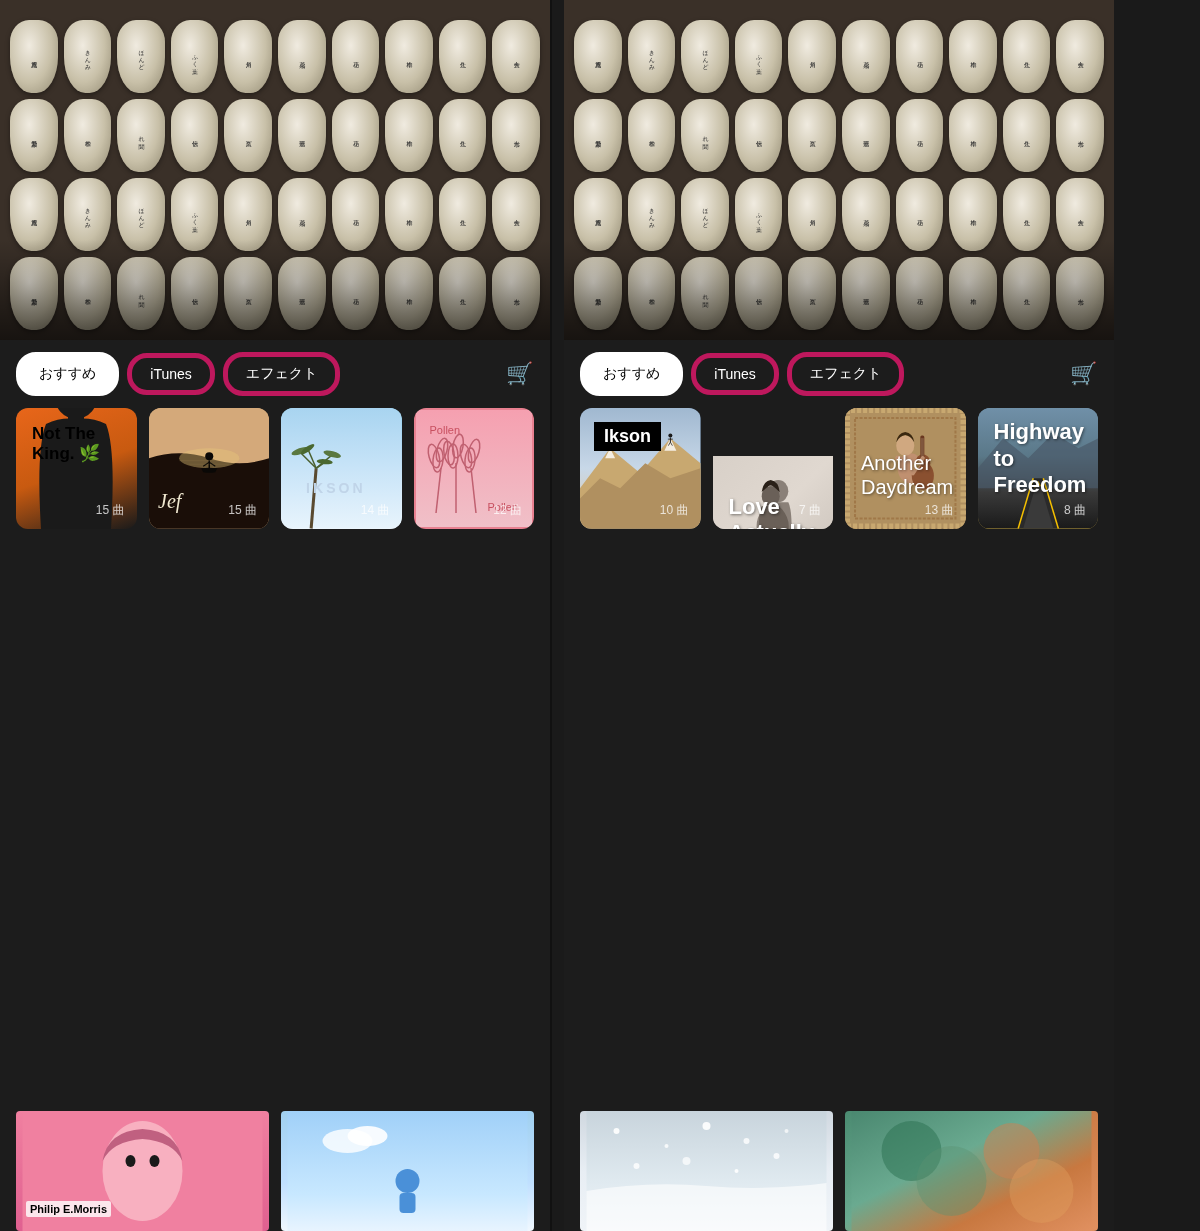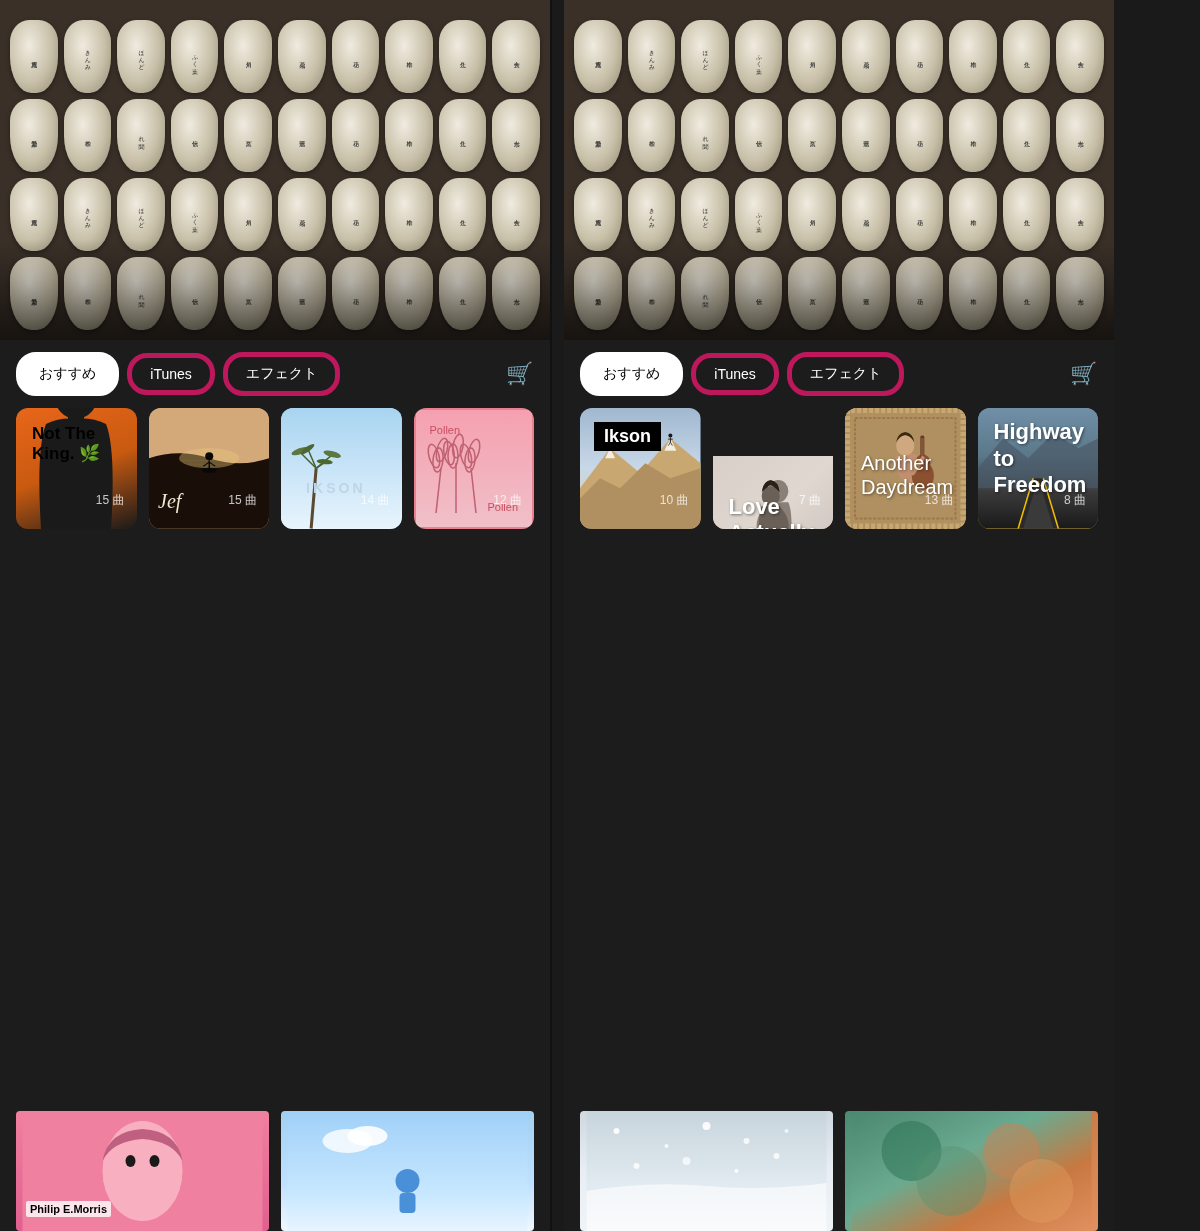--- a/index.html
+++ b/index.html
@@ -265,21 +265,21 @@
 
     .art-colorful {
       background: linear-gradient(135deg, #4a8a70 0%, #6aaa90 30%, #c87840 60%, #e09060 100%);
       width: 100%;
       height: 100%;
     }
 
     
     .song-count {
       position: absolute;
-      bottom: 20px;
+      bottom: 10px;
       right: 12px;
       color: rgba(255,255,255,0.75);
       font-size: 12px;
     }
 
     .philip-label {
       position: absolute;
       bottom: 14px;
       left: 10px;
       font-size: 11px;

